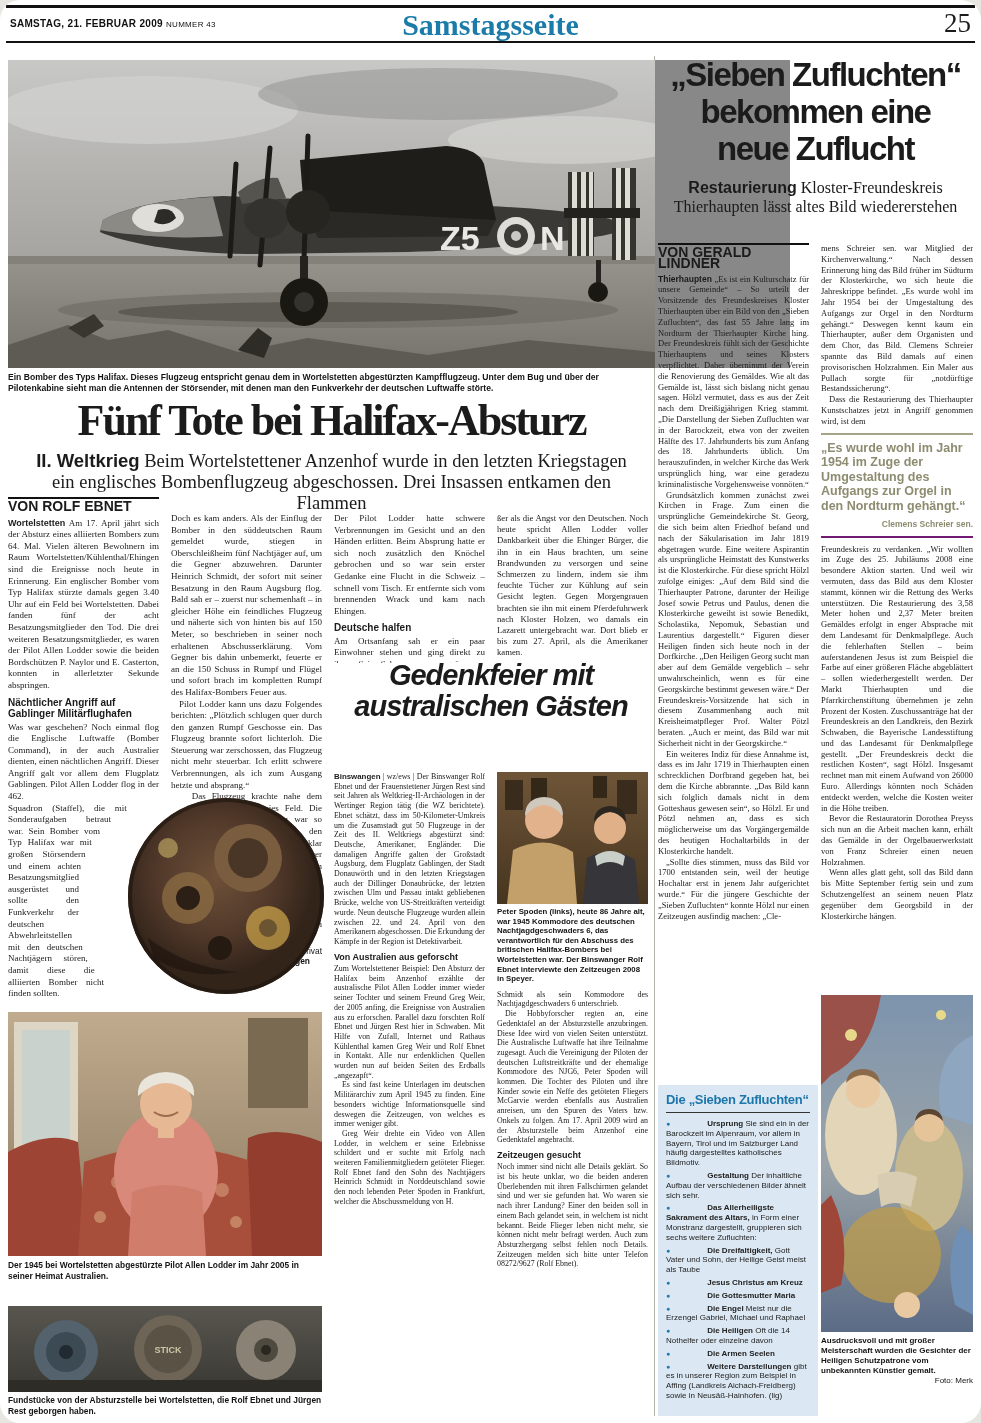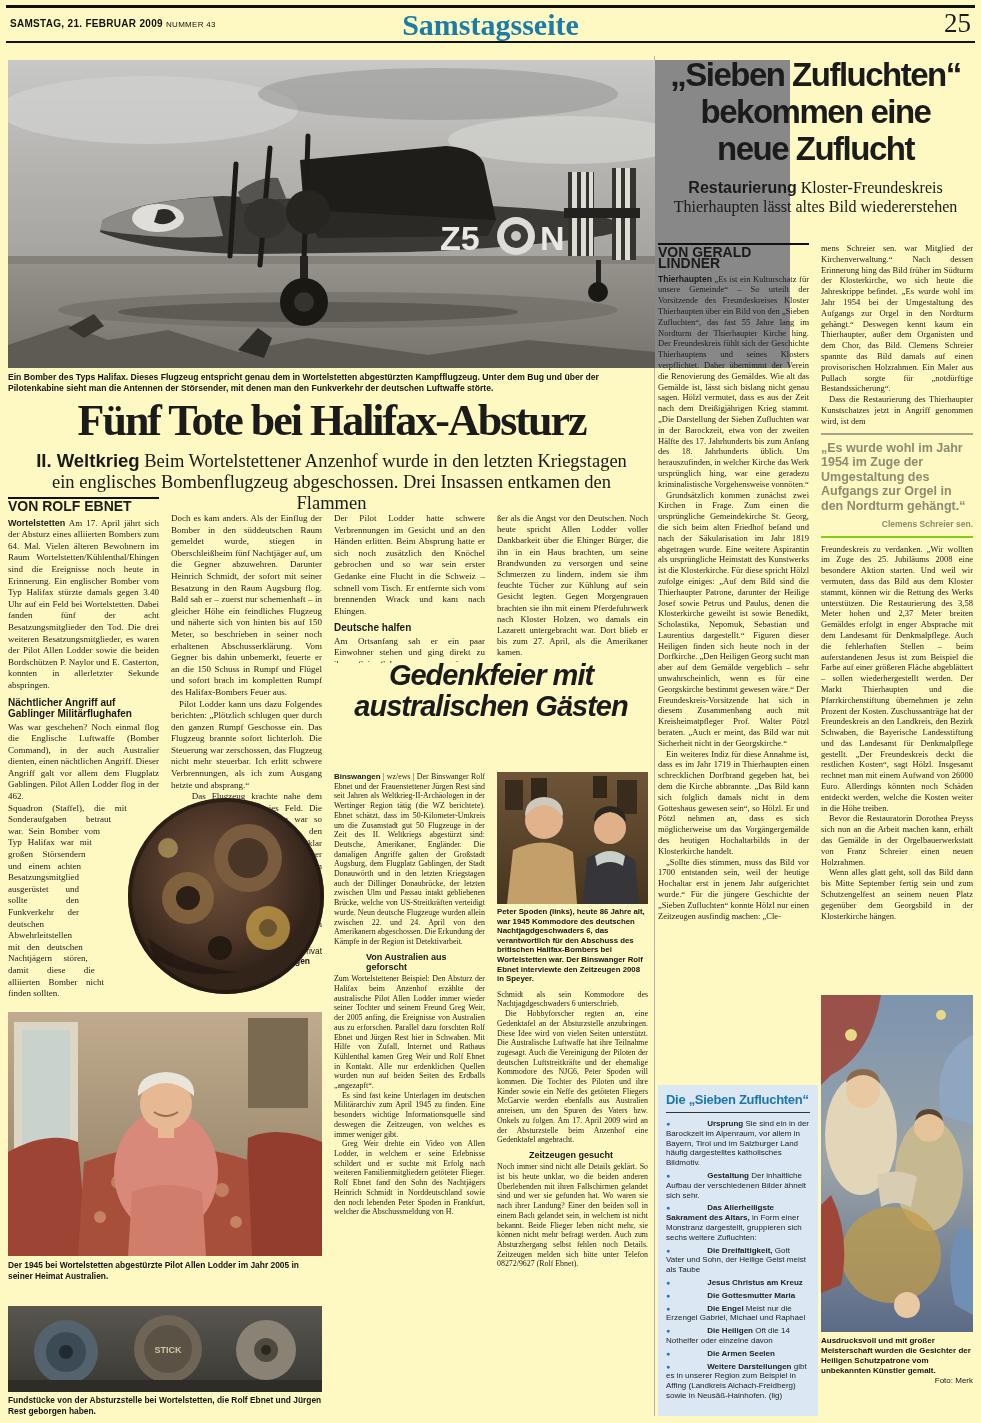--- a/index.html
+++ b/index.html
@@ -1,17 +1,17 @@
 <!DOCTYPE html>
 <html lang="de"><head>
 <meta charset="utf-8">
 <style>
   html,body{margin:0;padding:0;background:#e8e6e0;}
-  .paper{position:relative;width:981px;height:1423px;background:#fef9c3;margin:0 auto;
-         font-family:"Liberation Serif",serif;color:#1b1b1b;overflow:hidden;}
+  .paper{position:relative;width:981px;height:1423px;background:#ffffff;margin:0 auto;
+         font-family:"Liberation Serif",serif;color:#1b1b1b;overflow:hidden;border-radius:20px;}
   
   .masthead{position:absolute;left:0;top:0;width:981px;height:46px;}
   .rule-top{position:absolute;left:6px;top:5px;width:969px;height:3px;background:#111;}
   .rule-bottom{position:absolute;left:6px;top:41px;width:969px;height:2px;background:#111;}
   .mh-left{position:absolute;left:10px;top:18px;font-family:"Liberation Sans",sans-serif;
            font-weight:bold;font-size:10px;letter-spacing:.3px;color:#111;}
   .mh-left .nr{font-weight:normal;font-size:8px;}
   .mh-center{position:absolute;left:0;top:8px;width:981px;text-align:center;
              font-family:"Liberation Serif",serif;font-weight:bold;font-size:30px;}
   .mh-page{position:absolute;right:10px;top:8px;font-size:27px;font-family:"Liberation Serif",serif;}
@@ -41,31 +41,31 @@
   .cut-r{float:right;width:80px;height:205px;shape-outside:circle(103px at 103px 102px);shape-margin:3px;}
   .cut-l{float:left;width:60px;height:200px;shape-outside:circle(100px at -40px 100px);shape-margin:3px;}
   .wreck-cap{font-size:8.4px;line-height:10.4px;margin-top:4px;}
   
   .mem-headline{position:absolute;left:334px;top:660px;width:314px;text-align:center;
                 font-family:"Liberation Sans",sans-serif;font-weight:bold;font-size:29px;
                 letter-spacing:-1px;line-height:31px;font-style:italic;}
   .mem-deck{position:absolute;left:334px;top:728px;width:314px;text-align:center;
             font-size:17px;line-height:20px;}
   .s-mem{font-size:7.9px;line-height:9.7px;}
-  .s-mem h3.subhead{font-size:9px;margin-left:32px;}
+  .s-mem h3.subhead{font-size:9px;}
   .mem-photo-cap{font-size:7.8px;line-height:9.6px;margin:3px 0 6px 0;}
   
   .vrule{position:absolute;left:654px;top:56px;width:1px;height:1360px;background:#b5b2aa;}
   .zf-headline{position:absolute;left:658px;top:56px;width:315px;text-align:center;
                font-family:"Liberation Sans",sans-serif;font-weight:bold;font-size:33px;
                letter-spacing:-1.5px;line-height:37px;}
   .zf-deck{position:absolute;left:658px;top:178px;width:315px;text-align:center;
            font-size:16px;line-height:19px;}
   .s-zf{font-size:8.5px;line-height:10.8px;}
-  .quotebox{border-top:2px solid #a6a487;border-bottom:2px solid #84cc16;margin:6px 0;
+  .quotebox{border-top:2px solid #a6a487;border-bottom:2px solid #701a75;margin:6px 0;
             padding:6px 0 4px 0;color:#8d8c70;font-family:"Liberation Sans",sans-serif;
             font-weight:bold;font-size:12.5px;line-height:14.5px;text-align:left;hyphens:none;}
   .quotebox .attr{display:block;text-align:right;font-size:8.5px;font-weight:bold;margin-top:4px;}
   .paint-cap{position:absolute;left:821px;top:1336px;width:152px;font-size:8px;line-height:10px;}
   
   .infobox{position:absolute;left:658px;top:1085px;width:160px;height:331px;background:#dbe8f3;
            padding:7px 8px;box-sizing:border-box;font-family:"Liberation Sans",sans-serif;overflow:hidden;}
   .infobox h2{margin:0 0 4px 0;font-size:13px;letter-spacing:-.3px;border-bottom:1.5px solid #333;
               padding-bottom:5px;}
   .infobox ul{list-style:none;margin:6px 0 0 0;padding:0;font-size:8px;line-height:9.8px;color:#222;}

